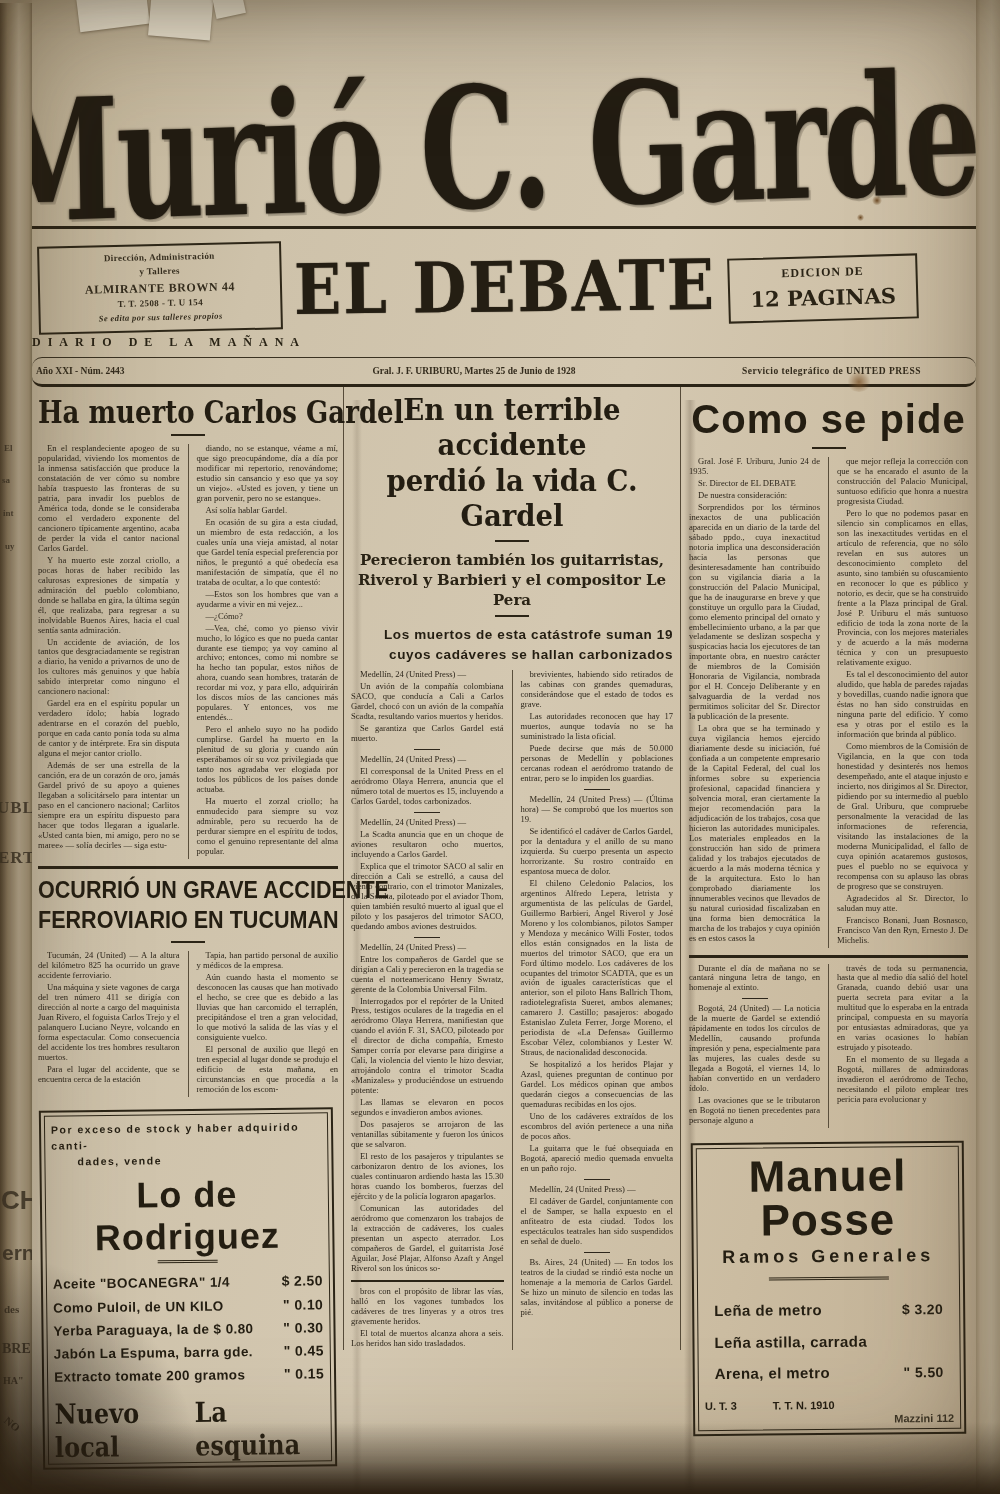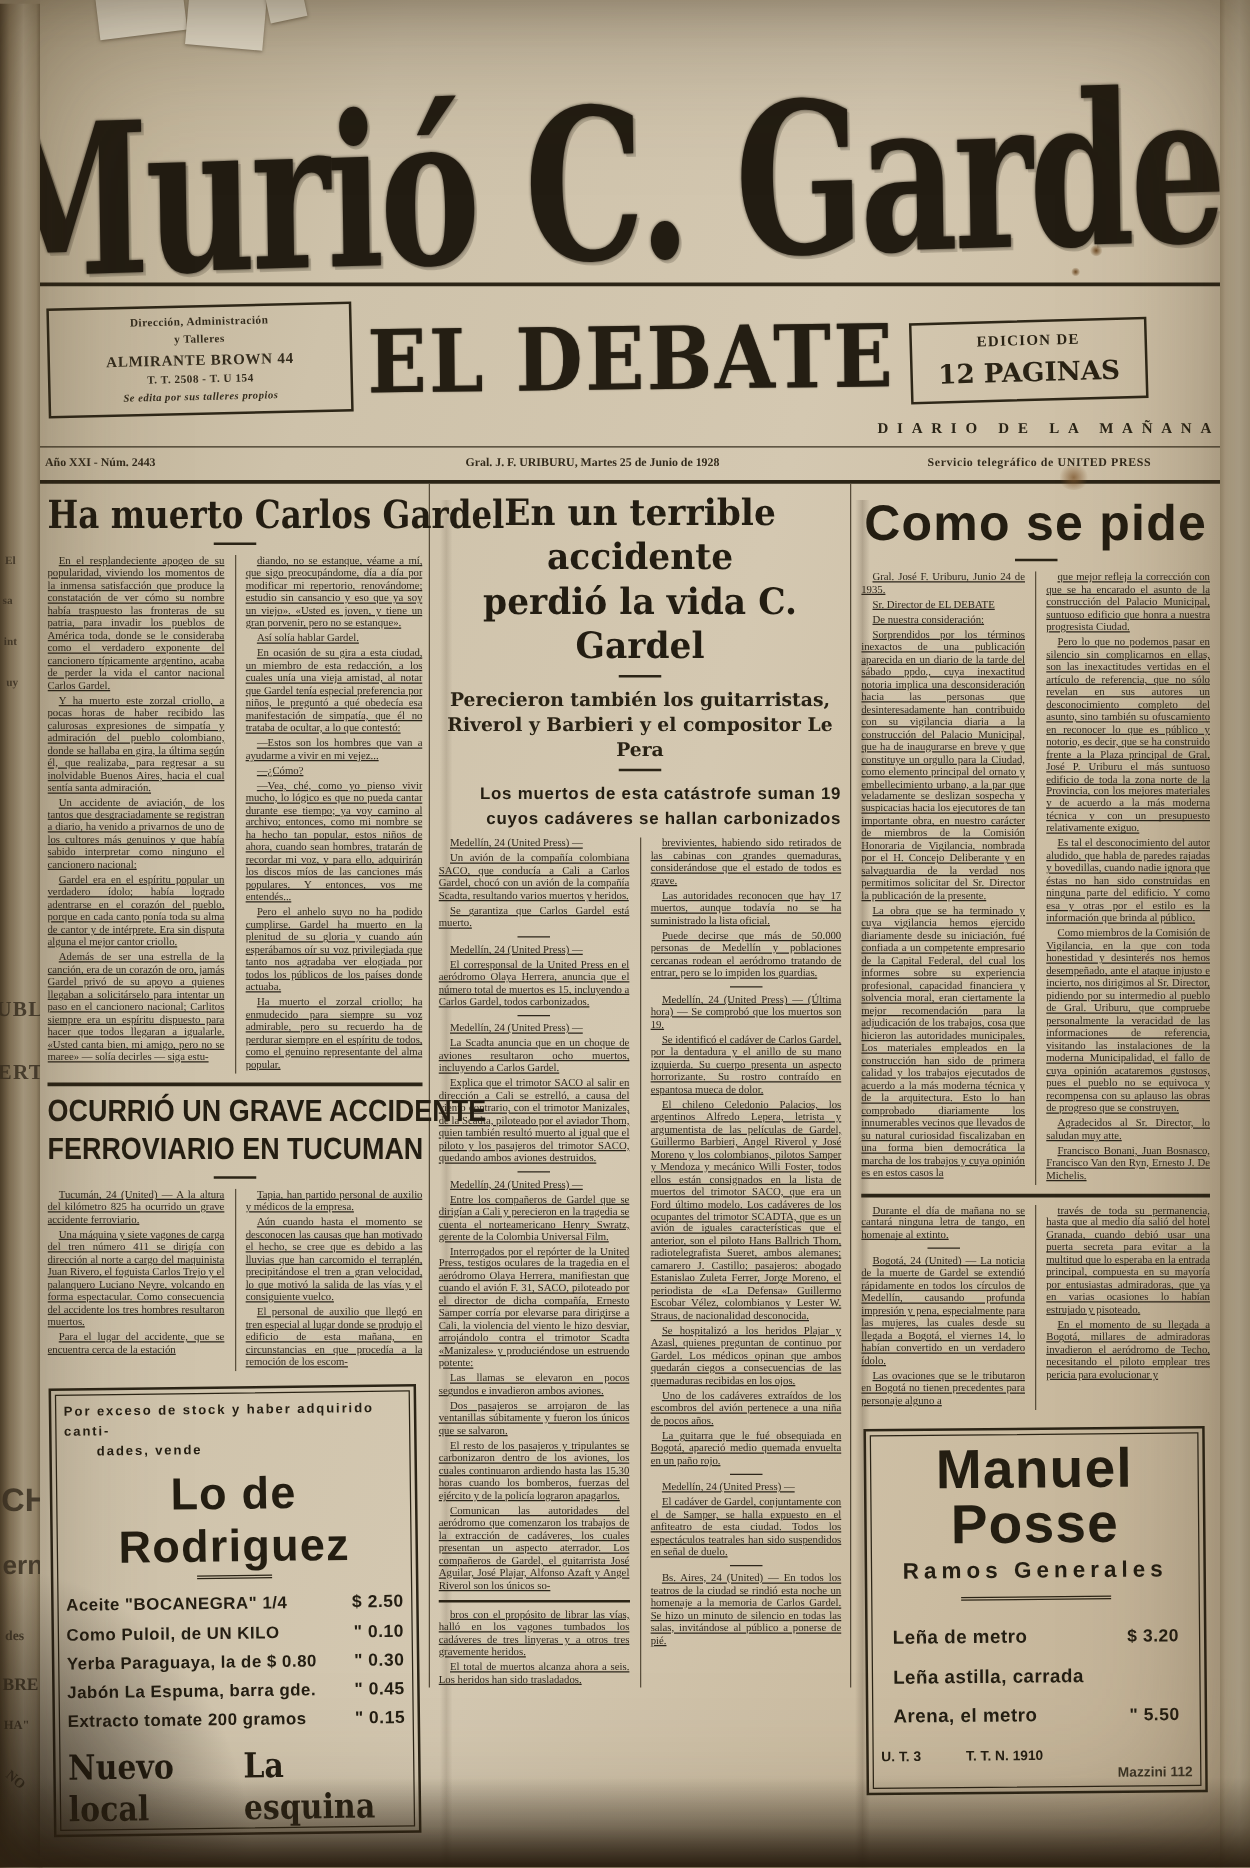--- a/index.html
+++ b/index.html
@@ -65,35 +65,35 @@
   .office-box .ln3{font-size:12px;letter-spacing:.6px;}
   .office-box .ln5{font-style:italic;font-size:8.5px;}
   .mast-center{flex:1;text-align:center;}
   .paper-name{font-family:"DejaVu Serif",serif;font-weight:bold;font-size:62px;line-height:.95;
     color:#241e13;letter-spacing:2px;transform:scaleY(1.12) rotate(-.6deg);
     text-shadow:0 0 1px rgba(34,28,18,.8);}
   .edition-box{width:178px;border:2px solid #2e2718;padding:7px 4px 9px;text-align:center;
     margin-right:52px;transform:rotate(-1.6deg);color:#2a2315;}
   .edition-box .e1{font-size:12px;font-weight:bold;letter-spacing:1px;}
   .edition-box .e2{font-size:21px;font-weight:bold;font-family:"DejaVu Serif",serif;margin-top:5px;}
-  .tagline-row{text-align:right;font-size:12px;font-weight:bold;letter-spacing:7px;color:#2a2416;
+  .tagline-row{text-align:left;font-size:12px;font-weight:bold;letter-spacing:7px;color:#2a2416;
     margin-top:-12px;height:22px;}
   .dateline{display:flex;align-items:center;border-top:1px solid #3a3222;border-bottom:3px solid #2b2416;
-    height:26px;font-size:9.5px;font-weight:bold;padding:0 4px;color:#332b1c;}
+    height:26px;font-size:9.5px;font-weight:bold;padding:0 4px;color:#332b1c;border-radius:10px;}
   .dateline .dl-issue{width:170px;}
   .dateline .dl-date{flex:1;text-align:center;}
   .dateline .dl-service{width:230px;text-align:left;letter-spacing:.5px;}
 
   
   .cols{display:flex;align-items:flex-start;}
   .colA{width:300px;padding:2px 5px 0 6px;}
   .colB{width:322px;border-left:1px solid #564b39;border-right:1px solid #564b39;padding:2px 7px 0;}
   .colC{flex:1;padding:2px 8px 0 8px;}
 
-  .subcols{display:flex;text-decoration:underline;}
+  .subcols{display:flex;}
   .subcol{flex:1;min-width:0;}
   .subcol + .subcol{border-left:1px solid #5a4f3c;padding-left:8px;margin-left:8px;}
   .subcol p{margin:0 0 2px;font-size:8.6px;line-height:1.16;text-align:justify;text-indent:9px;color:#2d261b;}
   .sep{width:26px;border-top:1.5px solid #2d261b;margin:5px auto 5px;}
   .heavyrule{border-top:2.5px solid #2b2416;margin:6px 0 5px;}
   .clip-obit{max-height:470px;overflow:hidden;}
   .clip-pide{max-height:582px;overflow:hidden;}
   .clip-tango{max-height:168px;overflow:hidden;}
   .clip-tucu{max-height:188px;overflow:hidden;}
   .xrule{border-top:3px solid #2b2416;margin:7px 0 6px;}

